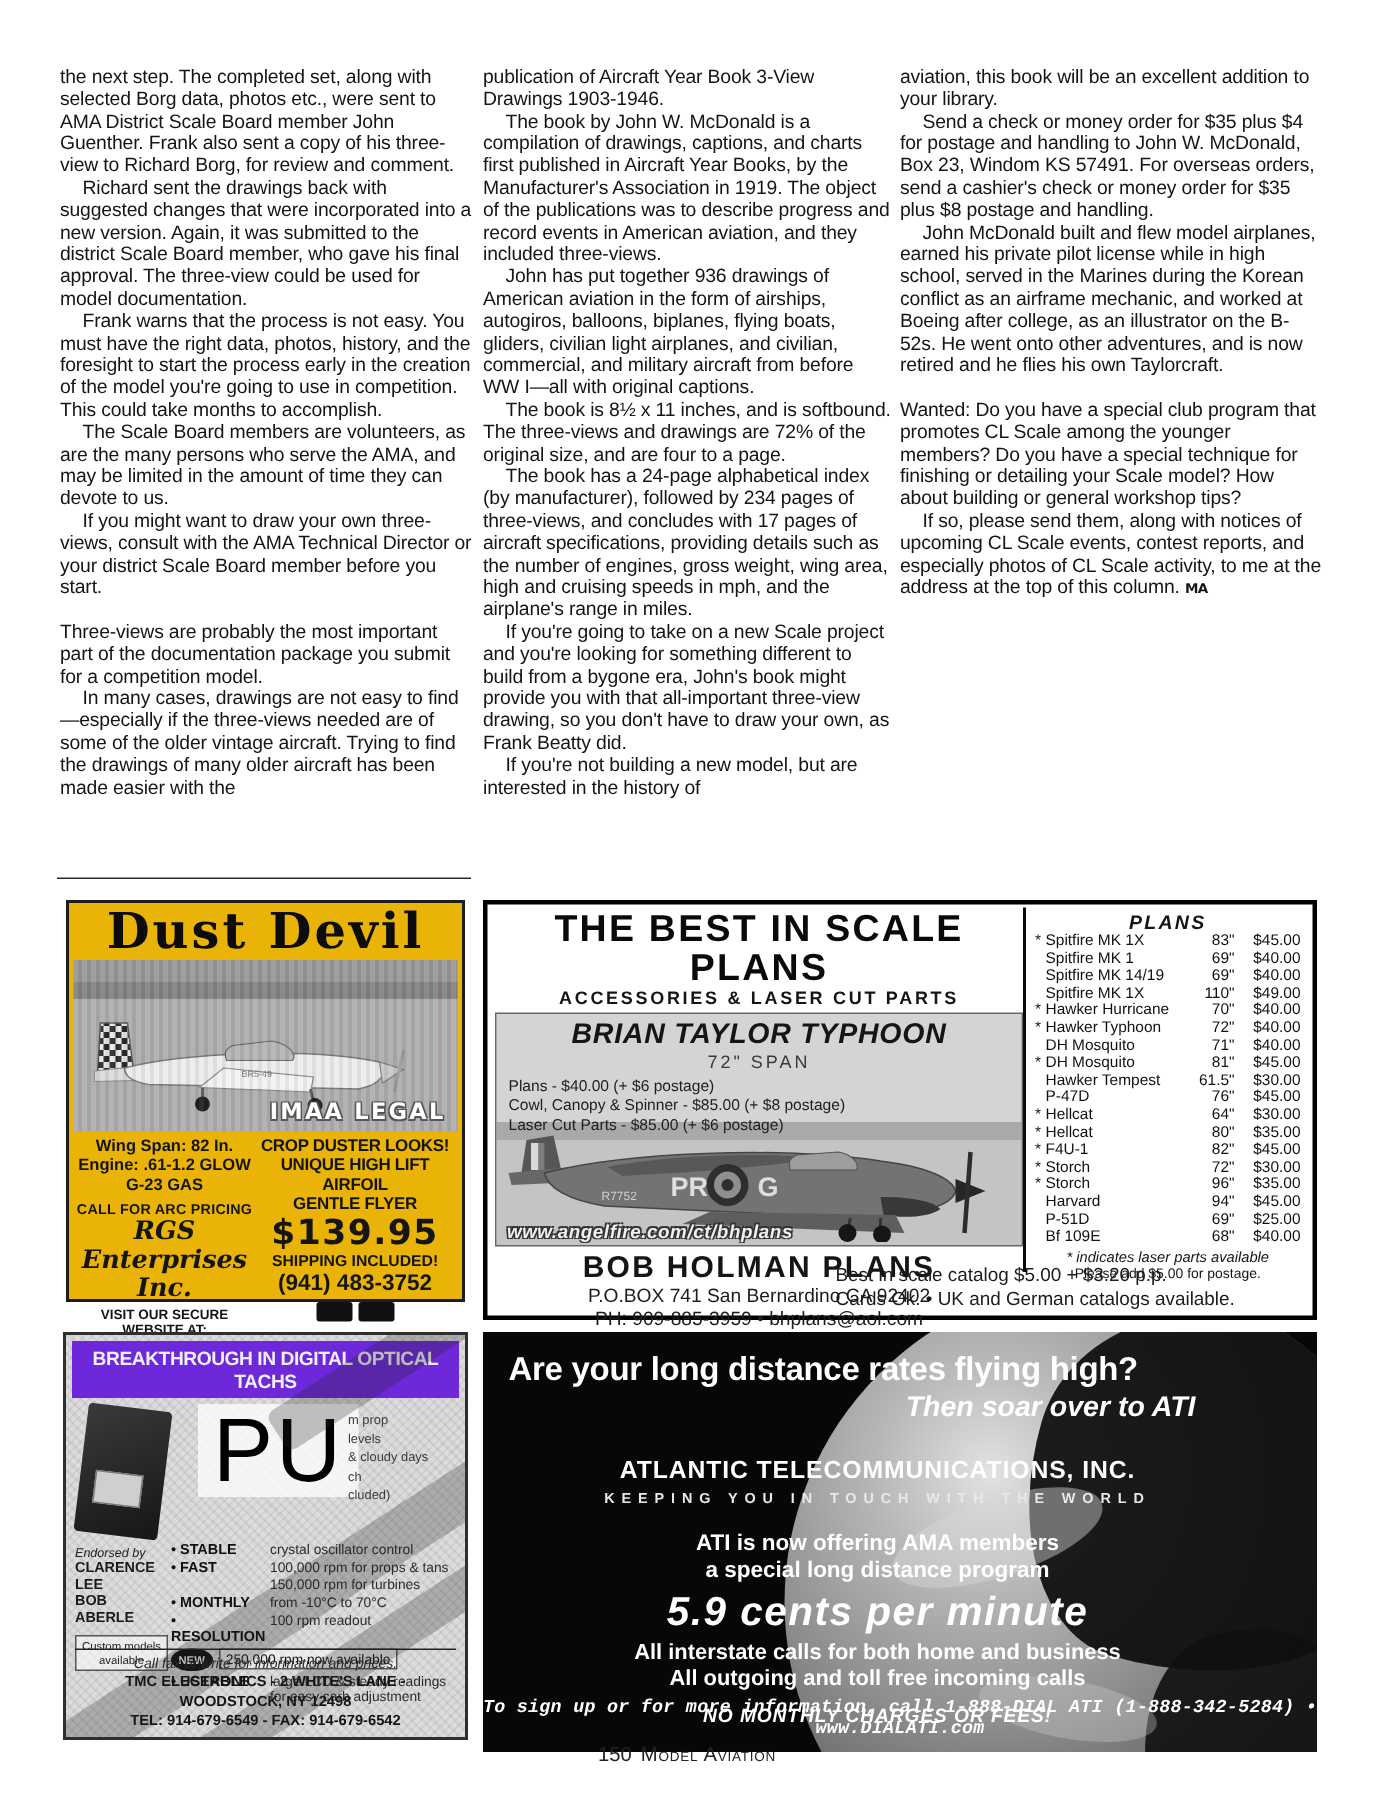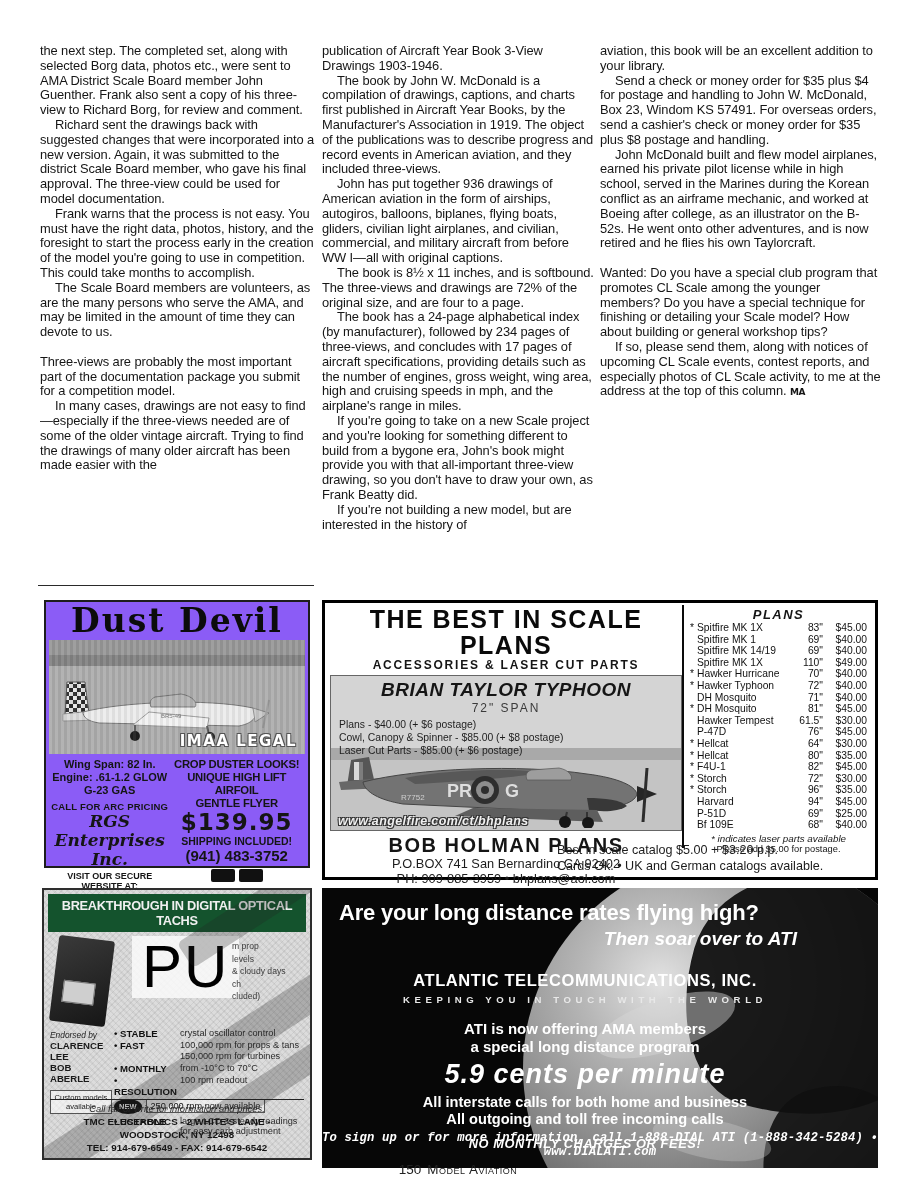--- a/index.html
+++ b/index.html
@@ -12,21 +12,21 @@
   #col2{left:322px;width:274px;}
   #col3{left:600px;width:281px;}
   .col p{margin:0;}
   .col p.ind{text-indent:15px;}
   .col p.sect{margin-top:14.8px;}
   .endmark{font-size:9px;font-weight:bold;letter-spacing:-0.5px;font-family:"DejaVu Sans",sans-serif;}
   .colrule{position:absolute;left:38px;top:585px;width:276px;height:1px;background:#2a2a2a;}
 
   
   .ad-dust{position:absolute;left:44px;top:600px;width:266px;height:268px;border:2px solid #1d1d1d;
-           box-sizing:border-box;background:#8b5cf6;}
+           box-sizing:border-box;background:#eab308;}
   .dust-title{font-family:"DejaVu Serif",serif;font-weight:bold;font-size:33px;line-height:38px;
               text-align:center;letter-spacing:2px;color:#0c0c0c;}
   .dust-photo{position:relative;height:114px;margin:0 3px;
               background:linear-gradient(#999 0 15px,#848484 15px 26px,#aeaeae 26px 100%);overflow:hidden;}
   .dust-photo::after{content:"";position:absolute;inset:0;
               background:repeating-linear-gradient(90deg,rgba(255,255,255,.06) 0 3px,rgba(0,0,0,.06) 3px 6px);}
   .dust-photo svg{position:absolute;left:8px;bottom:8px;}
   .imaa{position:absolute;right:8px;bottom:4px;z-index:2;color:#fff;font-weight:900;font-size:15px;
         letter-spacing:1.5px;font-family:"DejaVu Sans",sans-serif;
         text-shadow:1px 1px 0 #555,-1px -1px 0 #555,1px -1px 0 #555,-1px 1px 0 #555;}
@@ -74,21 +74,21 @@
   .plans-fn2{font-size:9.3px;text-align:center;line-height:11px;}
   .catalog{position:absolute;right:6px;bottom:3px;width:312px;font-size:12.6px;
            line-height:15.5px;color:#1c1c1c;}
 
   
   .ad-tachs{position:absolute;left:42px;top:888px;width:270px;height:272px;border:2px solid #2e2e2e;
             box-sizing:border-box;background:#dcdcdc;overflow:hidden;}
   .ad-tachs::before{content:"";position:absolute;inset:0;z-index:0;
             background:repeating-linear-gradient(45deg,rgba(0,0,0,.05) 0 2px,transparent 2px 5px),
                        repeating-linear-gradient(-45deg,rgba(0,0,0,.06) 0 1px,transparent 1px 4px);}
-  .tachs-header{position:relative;z-index:1;background:#14532d;color:#f0f0f0;font-weight:900;font-size:12.8px;
+  .tachs-header{position:relative;z-index:1;background:#6d28d9;color:#f0f0f0;font-weight:900;font-size:12.8px;
                 text-align:center;letter-spacing:-0.3px;padding:4px 0;margin:4px 4px 0 4px;}
   .tachs-body{position:relative;z-index:1;margin:2px 6px;height:190px;}
   .pu{position:absolute;left:82px;top:2px;font-size:60px;line-height:62px;color:#000;letter-spacing:2px;
       background:rgba(250,250,250,.85);padding:0 10px;}
   .tach-product{position:absolute;left:4px;top:4px;width:56px;height:86px;background:linear-gradient(150deg,#3a3a3a,#161616);
       transform:rotate(7deg);border-radius:3px;}
   .tach-product span{position:absolute;left:10px;top:44px;width:30px;height:20px;background:#cfcfcf;display:block;border:1px solid #777;}
   .tachs-frag{position:absolute;right:0;top:6px;width:72px;font-size:8.6px;line-height:12.5px;color:#3c3c3c;}
   .tachs-endorse{position:absolute;left:0;top:96px;width:62px;font-size:8.4px;color:#222;}
   .tachs-endorse .eby{font-style:italic;}
@@ -142,20 +142,21 @@
 </head>
 <body>
 
 <div id="page">
 
   <div class="col" id="col1">
     <p>the next step. The completed set, along with selected Borg data, photos etc., were sent to AMA District Scale Board member John Guenther. Frank also sent a copy of his three-view to Richard Borg, for review and comment.</p>
     <p class="ind">Richard sent the drawings back with suggested changes that were incorporated into a new version. Again, it was submitted to the district Scale Board member, who gave his final approval. The three-view could be used for model documentation.</p>
     <p class="ind">Frank warns that the process is not easy. You must have the right data, photos, history, and the foresight to start the process early in the creation of the model you're going to use in competition. This could take months to accomplish.</p>
     <p class="ind">The Scale Board members are volunteers, as are the many persons who serve the AMA, and may be limited in the amount of time they can devote to us.</p>
+    <p class="ind">If you might want to draw your own three-views, consult with the AMA Technical Director or your district Scale Board member before you start.</p>
     <p class="sect">Three-views are probably the most important part of the documentation package you submit for a competition model.</p>
     <p class="ind">In many cases, drawings are not easy to find—especially if the three-views needed are of some of the older vintage aircraft. Trying to find the drawings of many older aircraft has been made easier with the</p>
   </div>
 
   <div class="col" id="col2">
     <p>publication of Aircraft Year Book 3-View Drawings 1903-1946.</p>
     <p class="ind">The book by John W. McDonald is a compilation of drawings, captions, and charts first published in Aircraft Year Books, by the Manufacturer's Association in 1919. The object of the publications was to describe progress and record events in American aviation, and they included three-views.</p>
     <p class="ind">John has put together 936 drawings of American aviation in the form of airships, autogiros, balloons, biplanes, flying boats, gliders, civilian light airplanes, and civilian, commercial, and military aircraft from before WW I—all with original captions.</p>
     <p class="ind">The book is 8½ x 11 inches, and is softbound. The three-views and drawings are 72% of the original size, and are four to a page.</p>
     <p class="ind">The book has a 24-page alphabetical index (by manufacturer), followed by 234 pages of three-views, and concludes with 17 pages of aircraft specifications, providing details such as the number of engines, gross weight, wing area, high and cruising speeds in mph, and the airplane's range in miles.</p>

